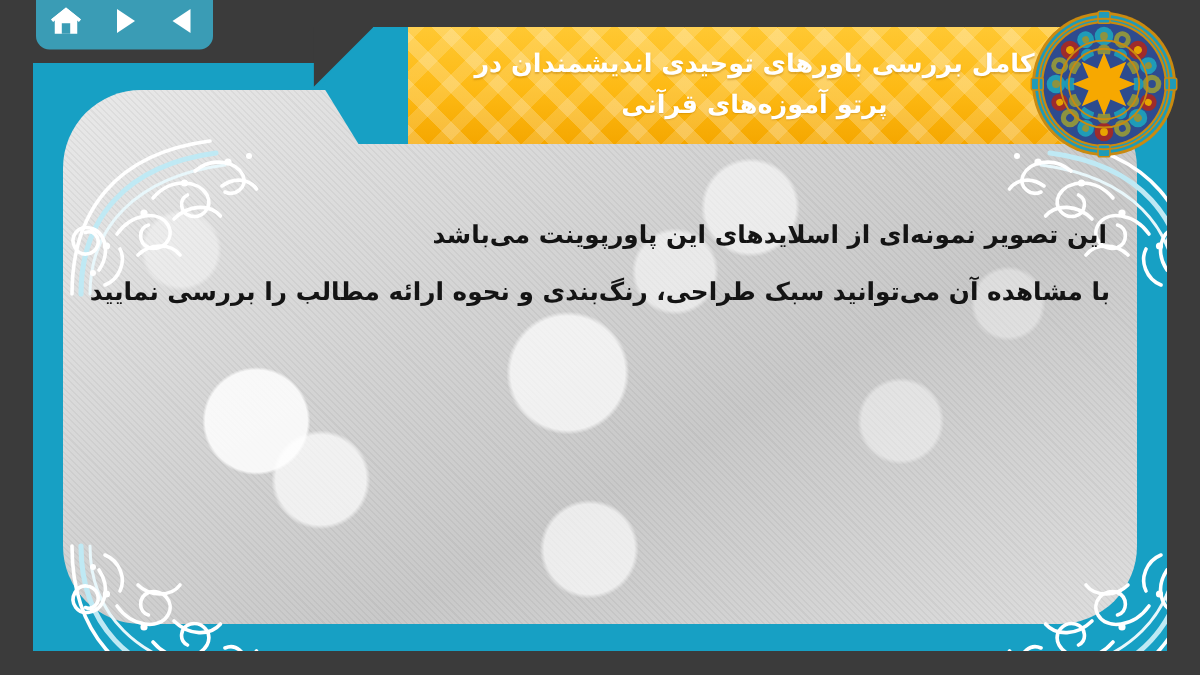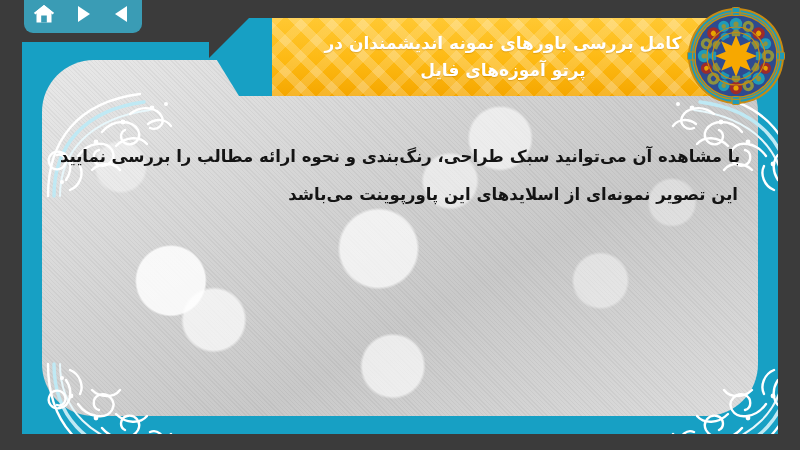--- a/index.html
+++ b/index.html
@@ -326,22 +326,22 @@
           <circle cx="122" cy="20" r="2"></circle>
       </g>
     </svg>
   </div>
 
   <div id="banner">
     <div id="banner-arrow"></div>
     <div id="banner-notch"></div>
     <div id="banner-body">
       <div id="title-text">
-        <div class="title-line">کامل بررسی باورهای نمونه اندیشمندان در</div>
-        <div class="title-line">پرتو آموزه‌های فایل</div>
+        <div class="title-line">کامل بررسی باورهای توحیدی اندیشمندان در</div>
+        <div class="title-line">پرتو آموزه‌های قرآنی</div>
       </div>
     </div>
   </div>
 
   <svg id="medallion" viewBox="0 0 100 100">
     <defs>
       <clipPath id="ringclip">
         <path d="M50 3 A47 47 0 1 1 49.99 3 Z M50 30 A20 20 0 1 0 50.01 30 Z" fill-rule="evenodd"></path>
       </clipPath>
     </defs>
@@ -472,17 +472,17 @@
       <rect x="90.5" y="46" width="8" height="8" rx="1.4"></rect>
     </g>
     <g fill="none" stroke="#c98a10" stroke-width="1.2">
       <circle cx="50" cy="50" r="43.5"></circle>
       <circle cx="50" cy="50" r="29"></circle>
       <circle cx="50" cy="50" r="23.5"></circle>
     </g>
   </svg>
 
   <div id="body-text">
+    <div class="body-line l1">این تصویر نمونه‌ای از اسلایدهای این پاورپوینت می‌باشد</div>
     <div class="body-line l2">با مشاهده آن می‌توانید سبک طراحی، رنگ‌بندی و نحوه ارائه مطالب را بررسی نمایید</div>
-    <div class="body-line l1">این تصویر نمونه‌ای از اسلایدهای این پاورپوینت می‌باشد</div>
   </div>
 
 </div>
 
 </body></html>

